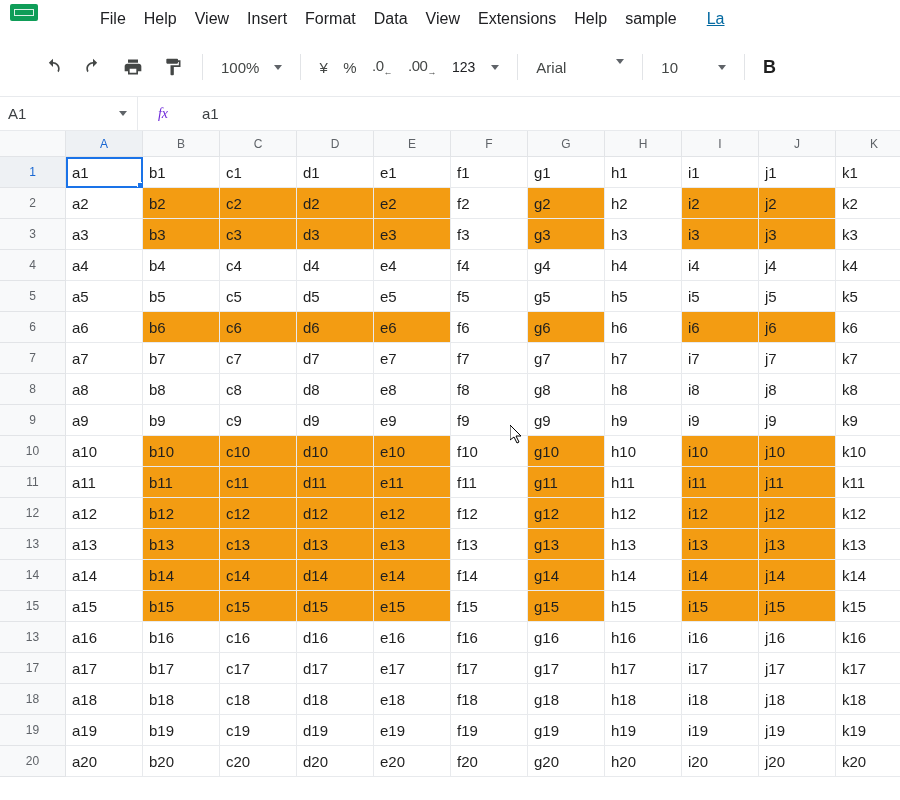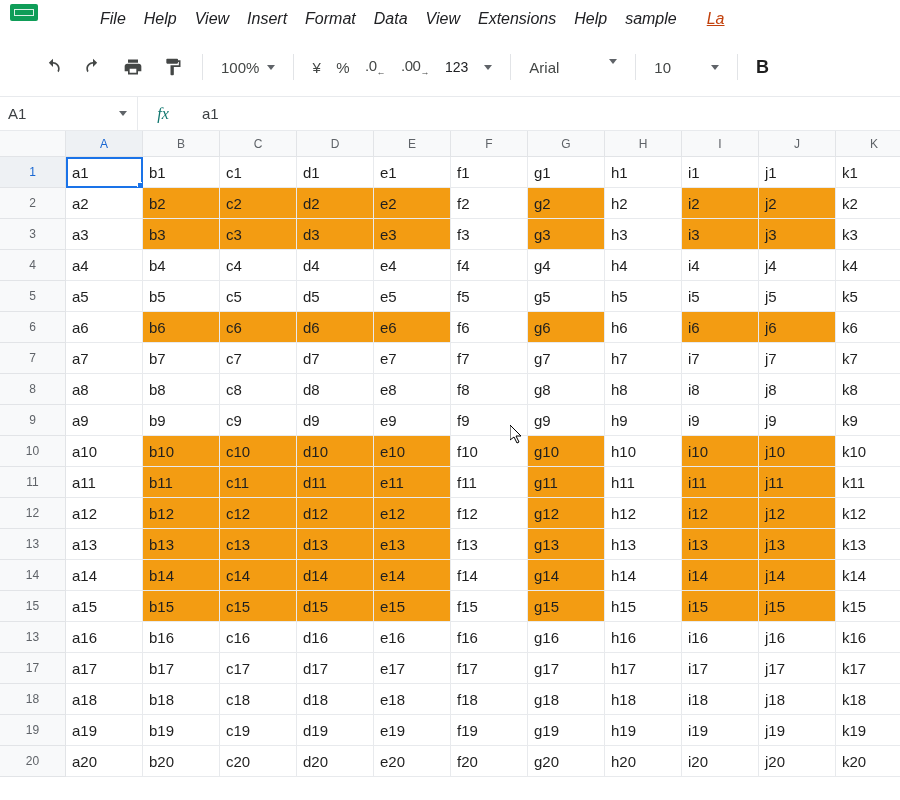--- a/index.html
+++ b/index.html
@@ -5,45 +5,45 @@
   * { box-sizing: border-box; }
   html, body { margin: 0; padding: 0; font-family: Arial, sans-serif; font-size: 14px; color: #202124; background: #fff; overflow: hidden; }
   .app { width: 900px; height: 800px; display: flex; flex-direction: column; }
 
   
   .menubar { display: flex; align-items: center; padding: 4px 10px 10px 10px; gap: 2px; border-bottom: 0; }
   .logo { width: 48px; height: 30px; display: flex; align-items: flex-start; justify-content: flex-start; }
   .logo-box { width: 28px; height: 17px; background: #0f9d58; border-radius: 2px; position: relative; }
   .logo-box::after { content: ""; position: absolute; left: 4px; right: 4px; top: 5px; bottom: 5px; border: 1px solid rgba(255,255,255,.85); }
   .menu-items { display: flex; gap: 18px; padding-left: 40px; }
-  .menu-item { font-size: 16px; color: #202124; cursor: pointer; font-style: italic; }
+  .menu-item { font-size: 16px; color: #202124; cursor: pointer; }
   .menu-item.sample { margin-left: 0; }
-  .menu-item.last { color: #c2410c; text-decoration: underline; }
+  .menu-item.last { color: #0369a1; text-decoration: underline; }
 
   
   .toolbar { display: flex; align-items: center; gap: 18px; padding: 10px 24px 16px 42px; border-bottom: 1px solid #e8eaed; }
   .tb-group { display: flex; align-items: center; gap: 18px; }
   .tb-divider { width: 1px; height: 26px; background: #e2e4e7; }
   .icon-btn { width: 22px; height: 22px; display: inline-flex; align-items: center; justify-content: center; color: #444746; cursor: pointer; }
   .icon-btn svg { width: 20px; height: 20px; fill: #444746; }
-  .zoom { display: flex; align-items: center; gap: 8px; color: #444746; font-size: 15px; cursor: pointer; }
+  .zoom { display: flex; align-items: center; gap: 15px; color: #444746; font-size: 15px; cursor: pointer; }
   .caret { width: 0; height: 0; border-left: 4px solid transparent; border-right: 4px solid transparent; border-top: 5px solid #5f6368; }
   .tb-text { font-size: 15px; color: #444746; }
   .font-sel { display: flex; align-items: flex-start; gap: 50px; cursor: pointer; }
   .size-sel { display: flex; align-items: center; gap: 40px; cursor: pointer; }
   .bold-b { font-weight: 700; font-size: 18px; color: #1f1f1f; cursor: pointer; }
 
   .fmt-group { display: flex; align-items: center; gap: 16px; }
   .num-btn { font-size: 15px; color: #444746; cursor: pointer; letter-spacing: -0.5px; }
   .num-drop { display: flex; align-items: center; gap: 16px; cursor: pointer; }
 
   
   .fx-bar { display: flex; align-items: stretch; border-bottom: 1px solid #e8eaed; height: 34px; }
   .name-box { width: 138px; display: flex; align-items: center; justify-content: space-between; padding: 0 10px 0 8px; color: #3c4043; font-size: 15px; border-right: 1px solid #e8eaed; cursor: pointer; }
-  .fx-label { width: 50px; display: flex; align-items: center; justify-content: center; color: #0f766e; font-style: italic; font-family: serif; font-size: 16px; border-right: 0; }
+  .fx-label { width: 50px; display: flex; align-items: center; justify-content: center; color: #6d28d9; font-style: italic; font-family: serif; font-size: 14px; border-right: 0; }
   .fx-input { flex: 1; display: flex; align-items: center; padding: 0 14px; font-size: 15px; color: #3c4043; }
 
   
   .grid-wrap { flex: 1; overflow: hidden; position: relative; }
   .grid { display: grid; grid-template-columns: 66px repeat(11, 77px); }
   .col-head, .row-head {
     background: #f8f9fa; color: #5f6368; font-size: 12px;
     display: flex; align-items: center; justify-content: center;
     border-right: 1px solid #e2e4e7; border-bottom: 1px solid #e2e4e7;
     height: 26px; user-select: none;

